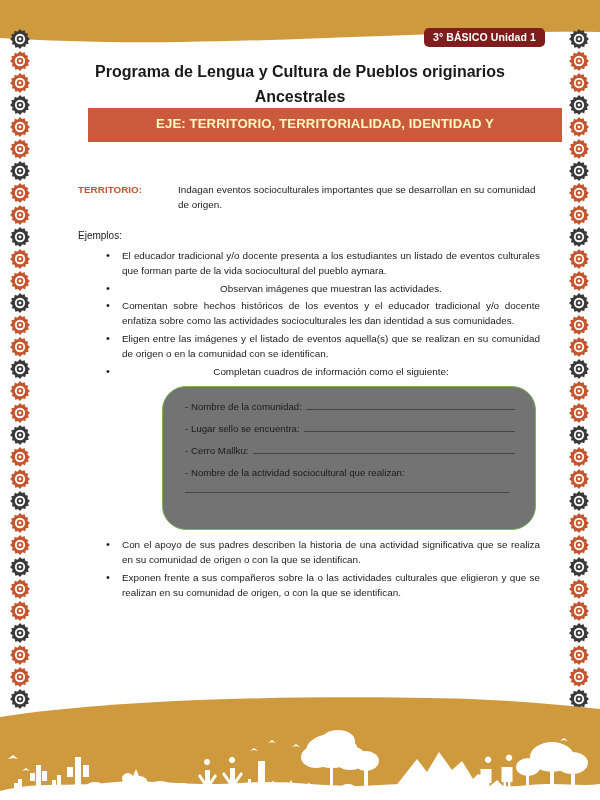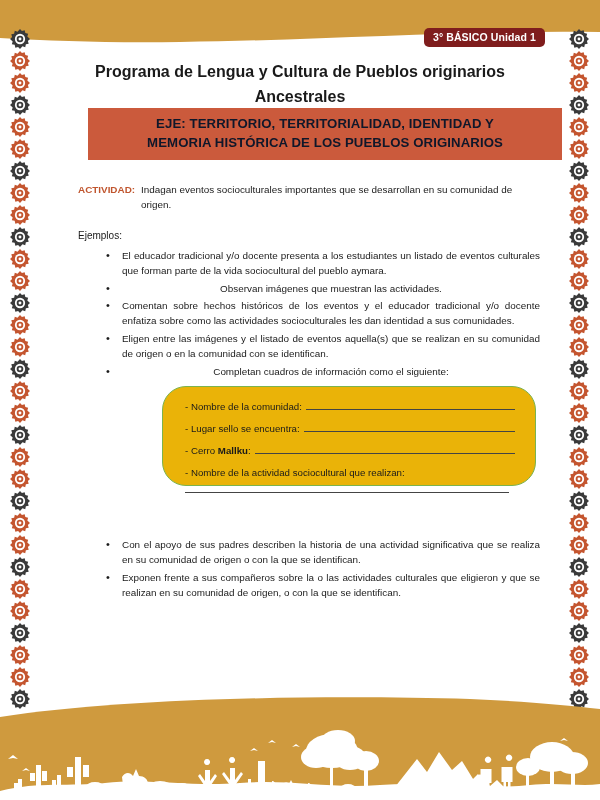--- a/index.html
+++ b/index.html
@@ -73,21 +73,21 @@
     color: #1a1a1a;
     line-height: 1.55;
   }
 
   .eje-banner {
     position: absolute;
     top: 108px; left: 88px;
     width: 474px;
     padding: 7px 10px 8px;
     background: #cb5a3c;
-    color: #0f172a;
+    color: #fef9c3;
     text-align: center;
     font-size: 13.2px;
     font-weight: bold;
     line-height: 1.42;
     letter-spacing: .1px;
   }
 
   
   .content {
     position: absolute;
@@ -103,20 +103,21 @@
     color: #c0562f;
     font-weight: bold;
     font-size: 9.9px;
     flex: 0 0 auto;
     margin-right: 6px;
     white-space: nowrap;
   }
   .activity-text {
     flex: 1 1 auto;
     text-align: left;
+    margin-left: 30px;
   }
 
   .ejemplos-label {
     margin-top: 16px;
     font-weight: normal;
     font-size: 10px;
   }
 
   ul.bullets {
     list-style: none;
@@ -137,24 +138,24 @@
     font-size: 11px;
     color: #1a1a1a;
   }
   ul.bullets li.nojust { text-align: center; }
 
   
   .green-box {
     position: absolute;
     top: 386px; left: 162px;
     width: 374px;
-    height: 100px;
+    height: 144px;
     border: 1.4px solid #7bb34f;
     border-radius: 24px;
-    background: #eab308;
+    background: #737373;
     padding: 14px 20px 28px 22px;
   }
   .gb-line {
     font-size: 9.7px;
     color: #1a1a1a;
     margin-bottom: 11px;
     white-space: nowrap;
     display: flex;
     align-items: baseline;
   }
@@ -165,21 +166,21 @@
     margin-left: 4px;
     height: 9px;
   }
   .gb-line.full { display: block; }
   .gb-rule-wide {
     border-bottom: 1px solid #444;
     height: 1px;
     margin-top: 14px;
     width: 324px;
   }
-  .gb-line b { font-weight: bold; }
+  .gb-line b { font-weight: normal; }
 
   
   .bottom-art {
     position: absolute;
     left: 0; bottom: 0;
     width: 600px; height: 105px;
   }
   .bottom-art svg { display: block; }
 </style>
 </head>
@@ -697,27 +698,26 @@
       </svg>
   </div>
 
   <div class="prog-title">
     <div>Programa de Lengua y Cultura de Pueblos originarios Ancestrales</div>
     <div>Pueblo Aymara</div>
   </div>
 
   <div class="eje-banner">
     <div>EJE: TERRITORIO, TERRITORIALIDAD, IDENTIDAD Y</div>
-    <div>MEMORIA HISTÓRICA DE LOS PUEBLOS ORIGINARIOS</div>
   </div>
 
   <div class="content">
 
     <div class="activity-row">
-      <span class="activity-label">ACTIVIDAD:</span>
+      <span class="activity-label">TERRITORIO:</span>
       <span class="activity-text">Indagan eventos socioculturales importantes que se desarrollan en su comunidad de origen.</span>
     </div>
 
     <div class="ejemplos-label">Ejemplos:</div>
 
     <ul class="bullets">
       <li>El educador tradicional y/o docente presenta a los estudiantes un listado de eventos culturales que forman parte de la vida sociocultural del pueblo aymara.</li>
       <li class="nojust">Observan imágenes que muestran las actividades.</li>
       <li>Comentan sobre hechos históricos de los eventos y el educador tradicional y/o docente enfatiza sobre como las actividades socioculturales les dan identidad a sus comunidades.</li>
       <li>Eligen entre las imágenes y el listado de eventos aquella(s) que se realizan en su comunidad de origen o en la comunidad con se identifican.</li>

